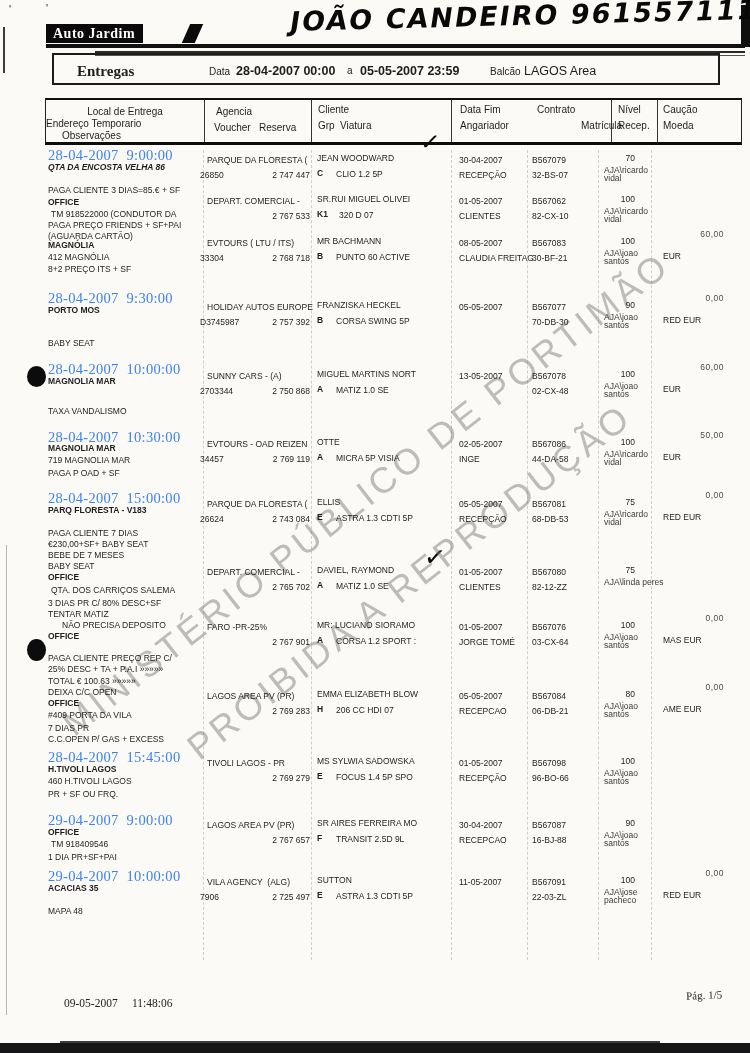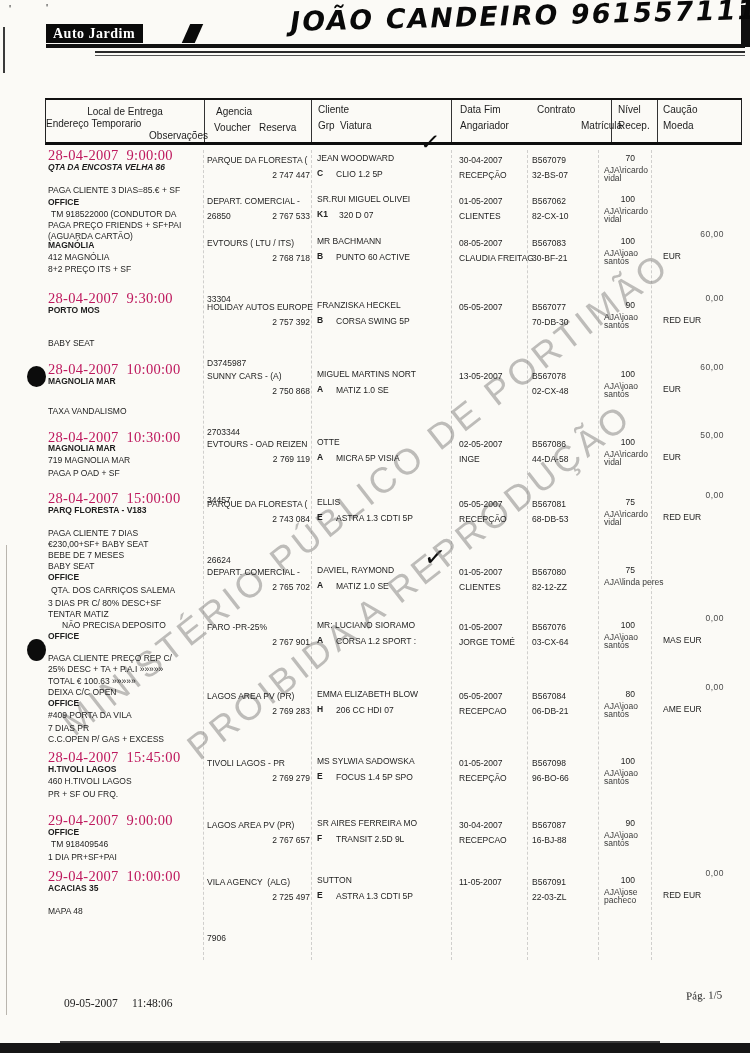--- a/index.html
+++ b/index.html
@@ -40,27 +40,27 @@
   
   .watermark{position:absolute;left:20px;top:475px;width:720px;transform:rotate(-38deg);
     text-align:center;color:rgba(128,126,124,0.5);font-family:"Liberation Sans",sans-serif;z-index:1;}
   .wm1{font-size:36px;letter-spacing:4px;white-space:pre;}
   .wm2{font-size:36px;letter-spacing:4px;margin-top:54px;white-space:pre;}
   
   .bv{position:absolute;top:150px;height:810px;width:0;border-left:1px dashed rgba(110,110,110,0.30);}
   
   .group{position:absolute;left:0;width:750px;z-index:2;}
   .gdate{position:absolute;left:48px;top:0;font-family:"Liberation Serif",serif;
-    font-size:14.5px;letter-spacing:.3px;white-space:pre;color:#be185d;}
+    font-size:14.5px;letter-spacing:.3px;white-space:pre;color:#3b82f6;}
   .ll{position:absolute;left:48px;font-size:8.5px;white-space:pre;}
   .b{font-weight:bold;}
   .row{position:absolute;left:0;width:750px;height:42px;}
   .row span{position:absolute;font-size:8.5px;white-space:pre;}
   .ra{left:207px;top:2px;}
-  .rv{left:207px;top:17px;margin-top:41px;}
+  .rv{left:200px;top:17px;}
   .rr{left:238px;top:17px;width:72px;text-align:right;}
   .rc{left:317px;top:0;font-size:9px;}
   .rg{left:317px;top:15px;font-weight:bold;font-size:9px;}
   .rt{left:336px;top:15.5px;}
   .rd{left:459px;top:2px;}
   .rn{left:459px;top:17px;}
   .rk{left:532px;top:2px;}
   .rm{left:532px;top:17px;}
   .rl{left:578px;top:0;width:57px;text-align:right;font-size:9px;}
   .rp{left:604px;top:14px;font-size:6.5px;line-height:7.5px;color:#3a3a3a;width:55px;}
@@ -85,30 +85,39 @@
   <div class="bottom-bar"></div>
 
   <div class="handwriting">JOÃO CANDEIRO 961557111  56</div>
 
   <div class="logo">Auto Jardim</div>
   <div class="logo-slant"></div>
   <div class="rule-thick"></div>
   <div class="rule-thin1"></div>
   <div class="rule-thin2"></div>
 
+  <div class="rhbox">
+    <span class="rh-title">Entregas</span>
+    <span class="rh-label" style="left:155px;">Data</span>
+    <span class="rh-bold" style="left:182px;">28-04-2007 00:00</span>
+    <span class="rh-label" style="left:293px;top:10px;">a</span>
+    <span class="rh-bold" style="left:306px;">05-05-2007 23:59</span>
+    <span class="rh-label" style="left:436px;">Balcão</span>
+    <span class="rh-val" style="left:470px;">LAGOS Area</span>
+  </div>
 
   <div class="thead">
     <div class="tv" style="left:158px;"></div>
     <div class="tv" style="left:265px;"></div>
     <div class="tv" style="left:405px;"></div>
     <div class="tv" style="left:565px;"></div>
     <div class="tv" style="left:611px;"></div>
     <span style="left:0;width:158px;text-align:center;top:6px;">Local de Entrega</span>
     <span style="left:0;width:158px;text-align:left;top:18px;">Endereço Temporario</span>
-    <span style="left:4px;width:158px;text-align:right;top:30px;">Observações</span>
+    <span style="left:16px;width:158px;text-align:left;top:30px;">Observações</span>
     <span style="left:170px;top:6px;">Agencia</span>
     <span style="left:168px;top:22px;">Voucher</span>
     <span style="left:213px;top:22px;">Reserva</span>
     <span style="left:272px;top:4px;">Cliente</span>
     <span style="left:272px;top:20px;">Grp</span>
     <span style="left:294px;top:20px;">Viatura</span>
     <span style="left:414px;top:4px;">Data Fim</span>
     <span style="left:414px;top:20px;">Angariador</span>
     <span style="left:491px;top:4px;">Contrato</span>
     <span style="left:491px;top:20px;margin-left:44px;">Matrícula</span>

